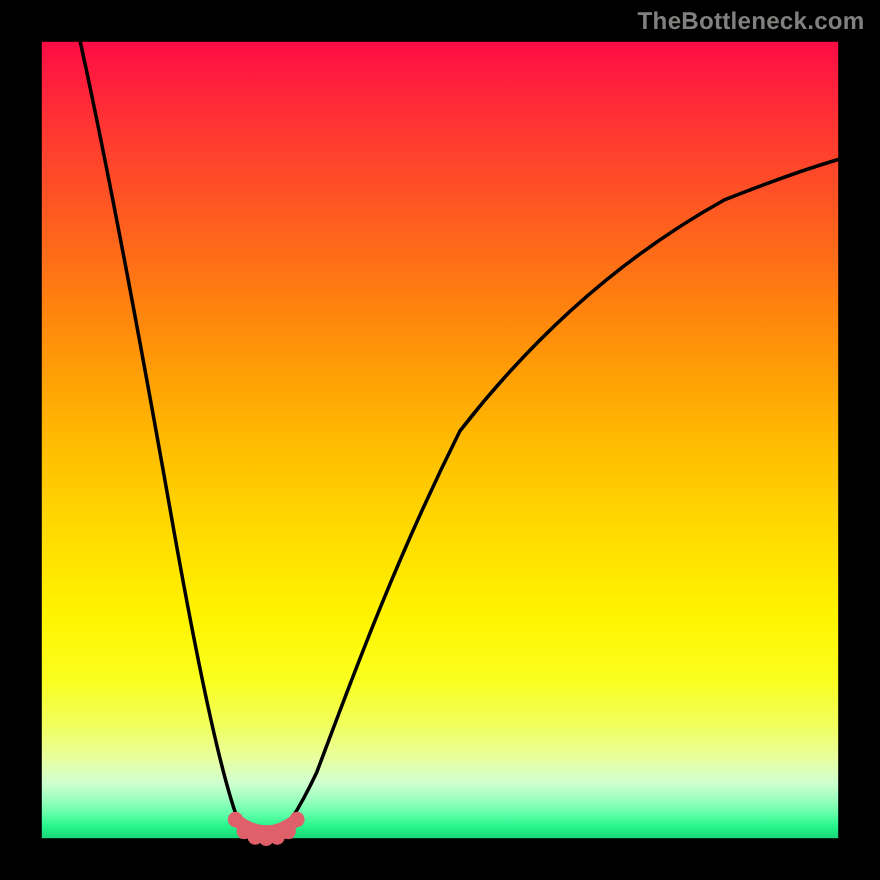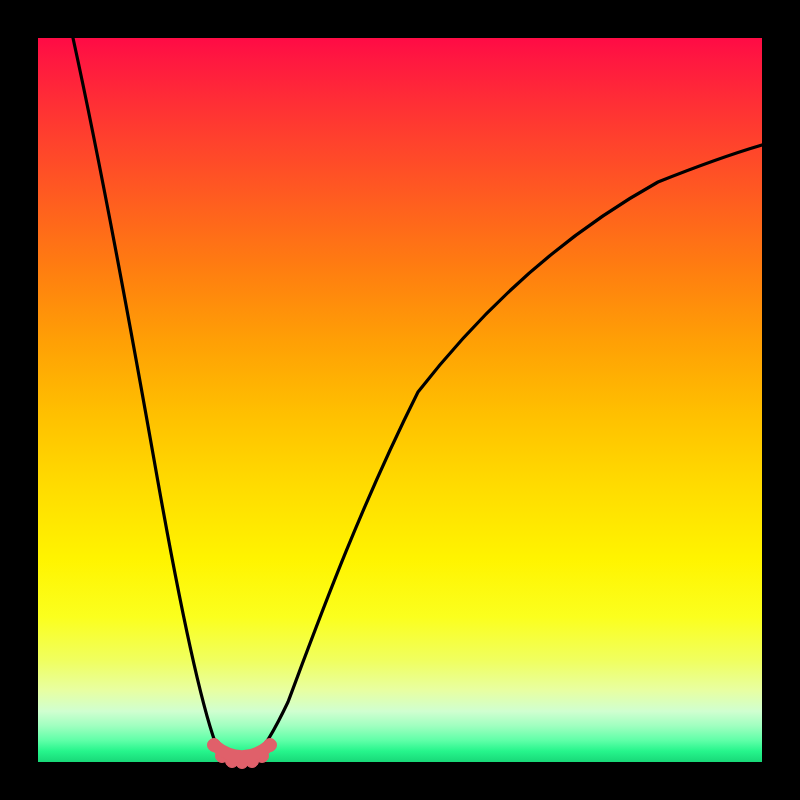--- a/index.html
+++ b/index.html
@@ -83,13 +83,14 @@
       <circle cx="184" cy="718" r="6.5"></circle>
       <circle cx="194" cy="723" r="6.5"></circle>
       <circle cx="204" cy="724" r="6.5"></circle>
       <circle cx="214" cy="723" r="6.5"></circle>
       <circle cx="224" cy="718" r="6.5"></circle>
       <circle cx="232" cy="707" r="6.5"></circle>
       <path d="M 176 707 Q 204 730, 232 707" fill="none" stroke="#e0606a" stroke-width="12" stroke-linecap="round"></path>
     </g>
   </svg>
 
+  <div class="watermark">TheBottleneck.com</div>
 </div>
 
 </body></html>

